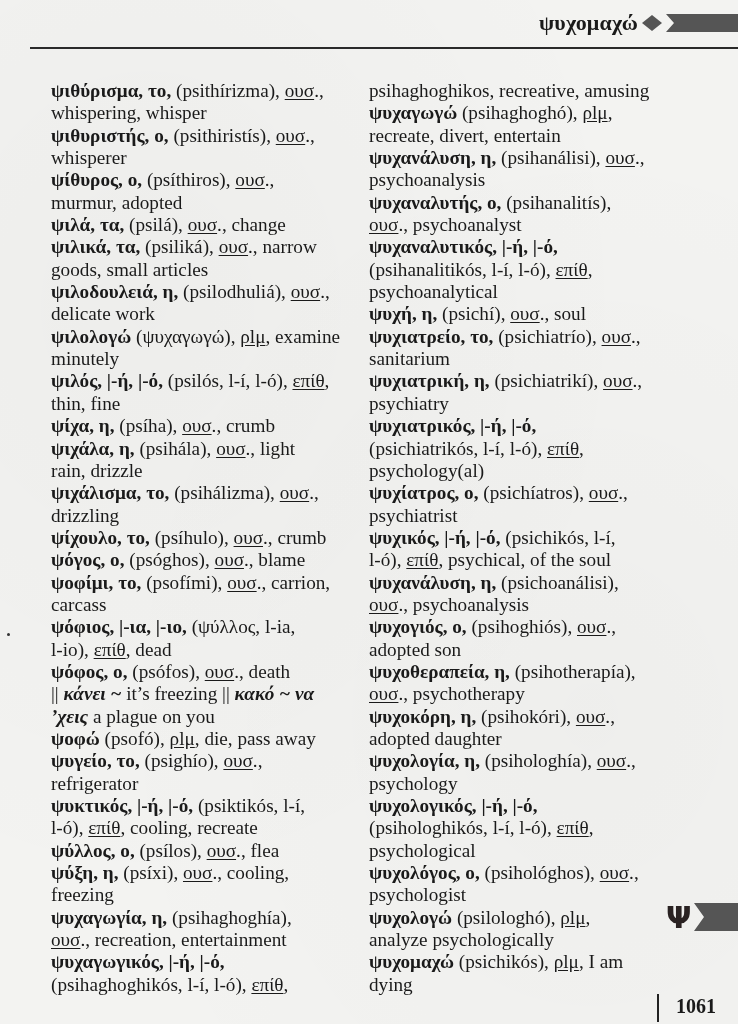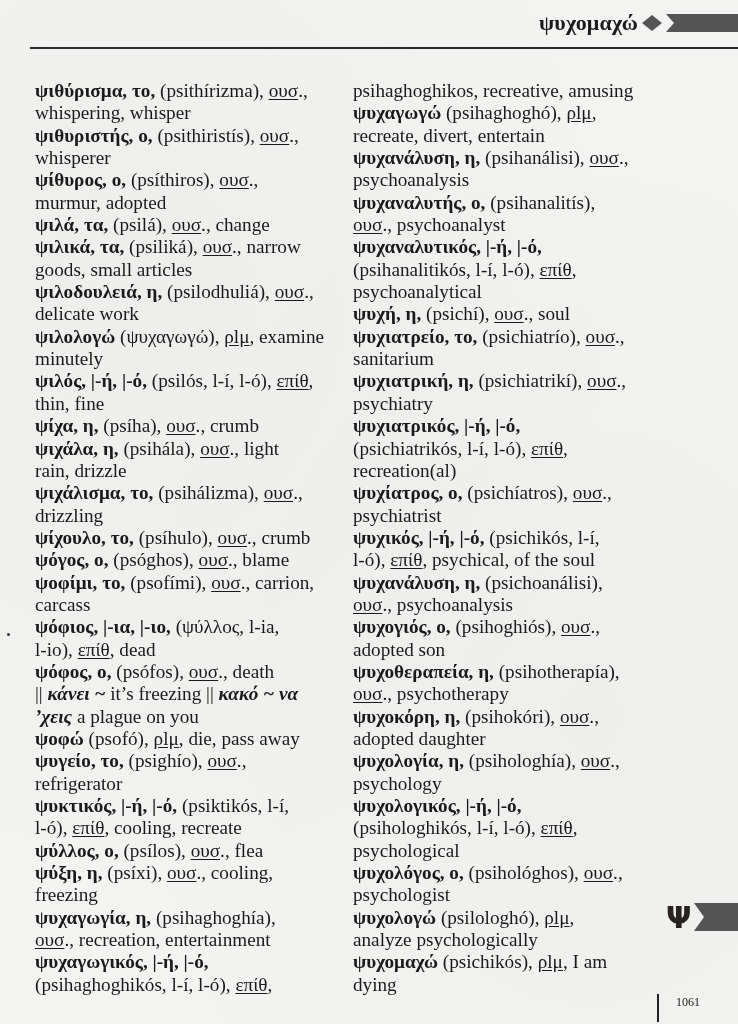--- a/index.html
+++ b/index.html
@@ -27,42 +27,42 @@
     }
     .head-tab {
       position: absolute; right: 0; top: 14px; width: 96px; height: 18px;
     }
     .head-rule {
       position: absolute; left: 0; right: 0; top: 47px;
       border-top: 2px solid #2a2a2a;
     }
     .col {
       position: absolute; top: 80px;
-      font-size: 19.2px; line-height: 22.35px;
+      font-size: 19.2px; line-height: 22.35px; margin-left: 16px;
     }
     .col.left { left: 35px; width: 310px; }
     .col.right { left: 353px; width: 300px; }
     .ln { white-space: nowrap; height: 22.35px; }
     .hw { font-weight: bold; }
     .hwi { font-weight: bold; font-style: italic; }
     .u { text-decoration: underline; text-underline-offset: 2px; }
     .thumb-tab {
       position: absolute; left: 664px; top: 903px; width: 74px; height: 28px;
     }
     .thumb-letter {
       position: absolute; left: 666px; top: 900px;
       font-size: 30px; font-weight: bold; color: #2a2222;
       font-family: "DejaVu Sans", sans-serif;
     }
     .folio-rule {
       position: absolute; left: 657px; top: 994px; width: 2px; height: 28px; background: #222;
     }
     .folio {
       position: absolute; left: 676px; top: 995px;
-      font-size: 12px; font-weight: normal; color: #1a1a1a;
+      font-size: 20px; font-weight: bold; color: #1a1a1a;
     }
     .mark {
       position: absolute; left: 7px; top: 633px; width: 3px; height: 3px; background: #333; border-radius: 50%;
     }
   </style>
 </head>
 <body>
 
 <div class="page-bg"></div>
 
@@ -129,21 +129,21 @@
     <div class="ln"><span class="hw">ψυχαναλυτικός, |-ή, |-ό,</span></div>
     <div class="ln"><span>(psihanalitikós, l-í, l-ó), </span><span class="u">επίθ</span><span>,</span></div>
     <div class="ln"><span>psychoanalytical</span></div>
     <div class="ln"><span class="hw">ψυχή, η,</span><span> (psichí), </span><span class="u">ουσ</span><span>., soul</span></div>
     <div class="ln"><span class="hw">ψυχιατρείο, το,</span><span> (psichiatrío), </span><span class="u">ουσ</span><span>.,</span></div>
     <div class="ln"><span>sanitarium</span></div>
     <div class="ln"><span class="hw">ψυχιατρική, η,</span><span> (psichiatrikí), </span><span class="u">ουσ</span><span>.,</span></div>
     <div class="ln"><span>psychiatry</span></div>
     <div class="ln"><span class="hw">ψυχιατρικός, |-ή, |-ό,</span></div>
     <div class="ln"><span>(psichiatrikós, l-í, l-ó), </span><span class="u">επίθ</span><span>,</span></div>
-    <div class="ln"><span>recreation(al)</span></div>
+    <div class="ln"><span>psychology(al)</span></div>
     <div class="ln"><span class="hw">ψυχίατρος, ο,</span><span> (psichíatros), </span><span class="u">ουσ</span><span>.,</span></div>
     <div class="ln"><span>psychiatrist</span></div>
     <div class="ln"><span class="hw">ψυχικός, |-ή, |-ό,</span><span> (psichikós, l-í,</span></div>
     <div class="ln"><span>l-ó), </span><span class="u">επίθ</span><span>, psychical, of the soul</span></div>
     <div class="ln"><span class="hw">ψυχανάλυση, η,</span><span> (psichoanálisi),</span></div>
     <div class="ln"><span class="u">ουσ</span><span>., psychoanalysis</span></div>
     <div class="ln"><span class="hw">ψυχογιός, ο,</span><span> (psihoghiós), </span><span class="u">ουσ</span><span>.,</span></div>
     <div class="ln"><span>adopted son</span></div>
     <div class="ln"><span class="hw">ψυχοθεραπεία, η,</span><span> (psihotherapía),</span></div>
     <div class="ln"><span class="u">ουσ</span><span>., psychotherapy</span></div>

